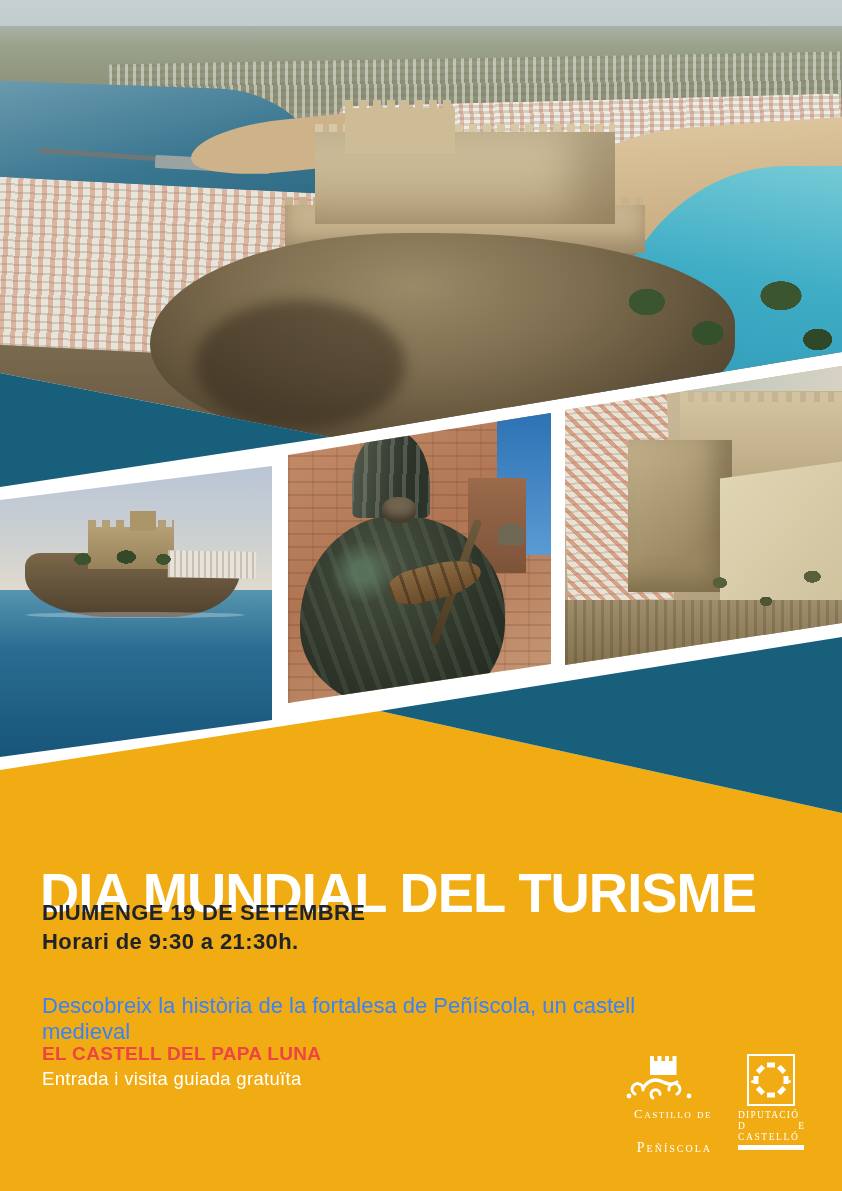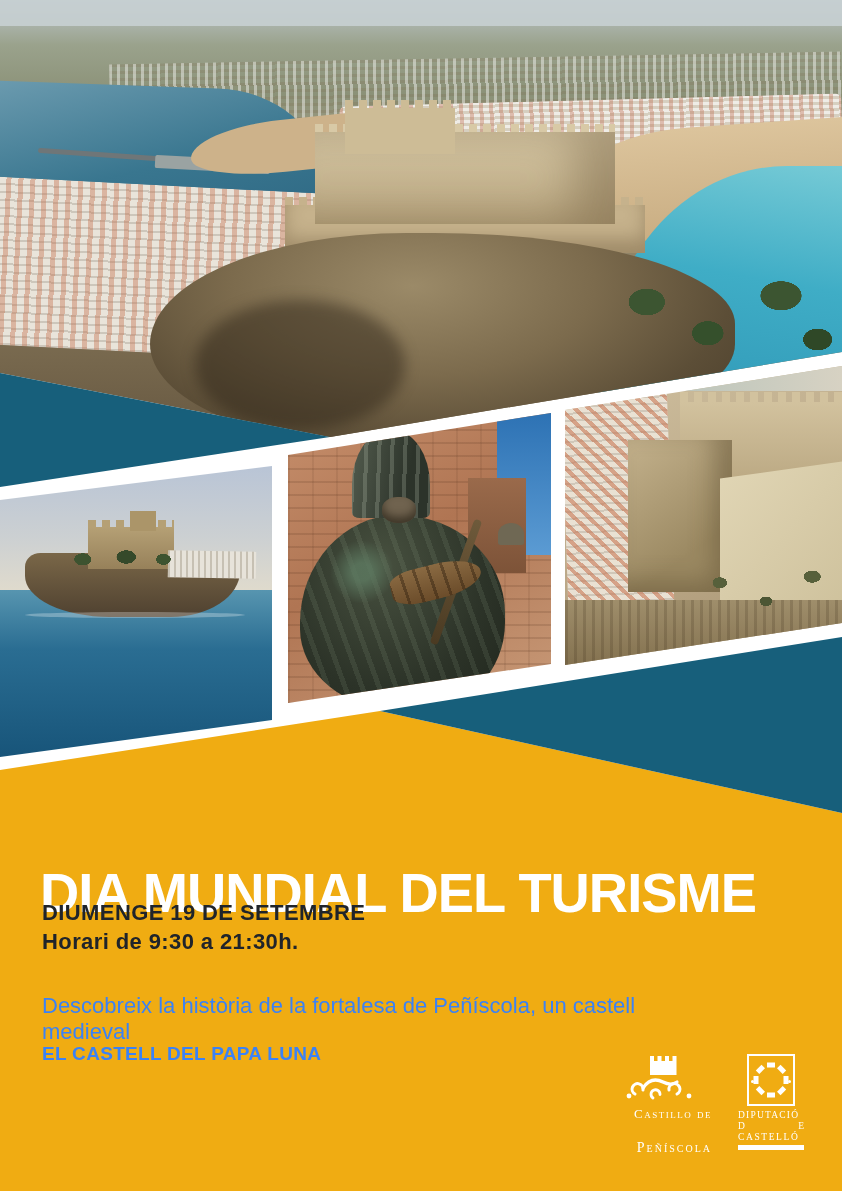--- a/index.html
+++ b/index.html
@@ -141,21 +141,21 @@
                radial-gradient(10px 8px at 50% 70%,#4c5634 60%,transparent 61%),
                radial-gradient(14px 10px at 85% 30%,#57603b 60%,transparent 61%);}
 
   
   .title{left:40px;top:822px;width:802px;color:#ffffff;font-size:56px;font-weight:800;
     letter-spacing:-1px;transform:scaleX(.97);transform-origin:left;white-space:nowrap;}
   .date-line{left:42px;top:900px;color:#20242a;font-size:22px;font-weight:700;letter-spacing:.4px;}
   .hours-line{left:42px;top:929px;color:#20242a;font-size:22px;font-weight:700;letter-spacing:.4px;}
   .desc{left:42px;top:971px;width:640px;color:#3b82f6;font-size:22px;line-height:26px;font-weight:400;}
   .desc span{position:static;display:block;}
-  .venue-line{left:42px;top:1043px;color:#3b82f6;font-size:19px;font-weight:700;letter-spacing:.3px;}
+  .venue-line{left:42px;top:1043px;color:#ef4444;font-size:19px;font-weight:700;letter-spacing:.3px;}
   .entry-line{left:42px;top:1068px;color:#ffffff;font-size:18.5px;font-weight:400;letter-spacing:.3px;}
 
   
   .logo-cast{left:608px;top:1052px;width:104px;height:96px;color:#fff;text-align:right;
     font-family:"Liberation Serif",serif;}
   .logo-cast svg{position:relative;display:block;margin:0 auto;}
   .lc-l1{position:relative;display:block;font-variant:small-caps;font-size:13px;letter-spacing:1.5px;margin-top:2px;}
   .lc-l2{position:relative;display:block;font-variant:small-caps;font-size:14px;letter-spacing:2px;margin-top:18px;}
   .logo-dip{left:738px;top:1054px;width:66px;height:100px;color:#fff;
     font-family:"Liberation Serif",serif;}
@@ -239,20 +239,21 @@
   <div class="yellow-sec"></div>
   <div class="tri-bottom"></div>
 
   <h1 class="title">DIA MUNDIAL DEL TURISME</h1>
   <div class="date-line">DIUMENGE 19 DE SETEMBRE</div>
   <div class="hours-line">Horari de 9:30 a 21:30h.</div>
   <p class="desc">
     <span>Descobreix la història de la fortalesa de Peñíscola, un castell medieval</span>
   </p>
   <div class="venue-line">EL CASTELL DEL PAPA LUNA</div>
+  <div class="entry-line">Entrada i visita guiada gratuïta</div>
 
   <div class="logo-cast">
     <svg width="74" height="52" viewBox="0 0 74 52">
       <path fill="#ffffff" d="M27 4 h4 v5 h3.5 v-5 h4 v5 h3.5 v-5 h4 v5 h3.5 v-5 h4 v19 h-26.5 z"></path>
       <path d="M20 36 q8 -12 20 -6 q8 4 14 0" stroke="#ffffff" stroke-width="3.2" fill="none" stroke-linecap="round"></path>
       <path d="M12 42 a5.5 5.5 0 1 1 8 -4" stroke="#ffffff" stroke-width="3" fill="none" stroke-linecap="round"></path>
       <path d="M54 42 a5.5 5.5 0 1 0 -8 -4" stroke="#ffffff" stroke-width="3" fill="none" stroke-linecap="round"></path>
       <path d="M30 46 a4.5 4.5 0 1 1 7 -3.5" stroke="#ffffff" stroke-width="2.8" fill="none" stroke-linecap="round"></path>
       <circle cx="6" cy="44" r="2.4" fill="#ffffff"></circle>
       <circle cx="66" cy="44" r="2.4" fill="#ffffff"></circle>

